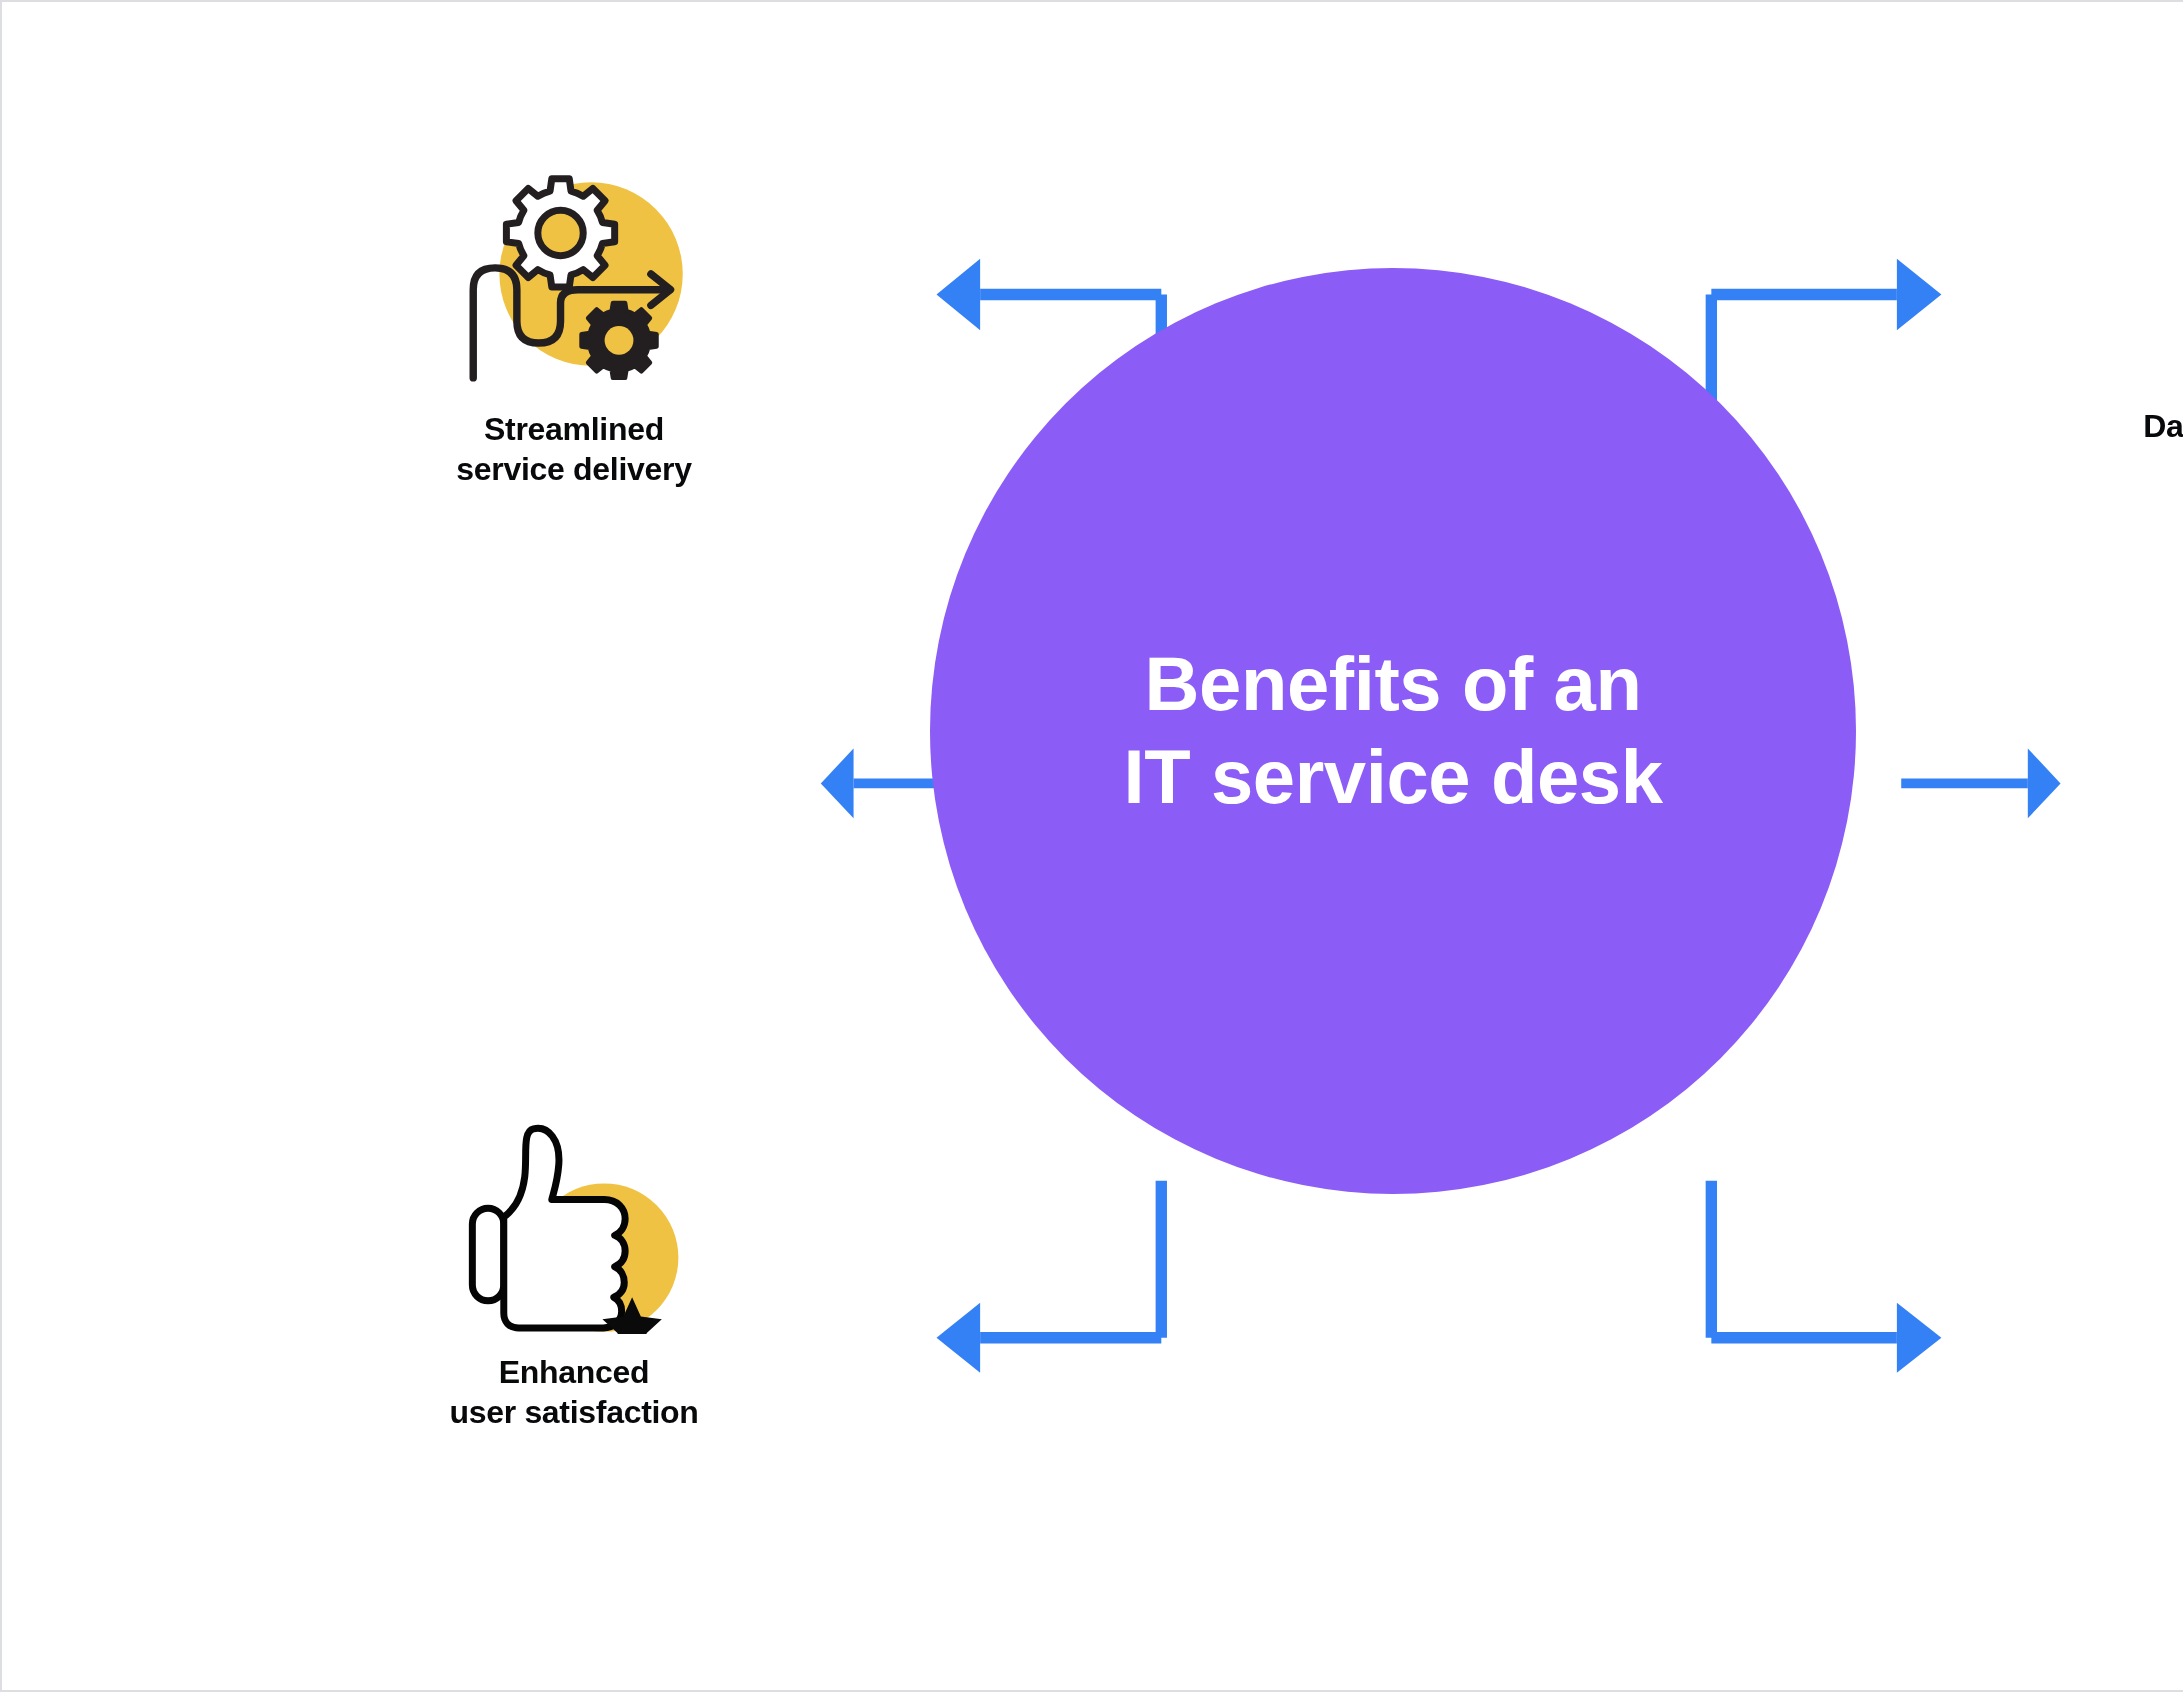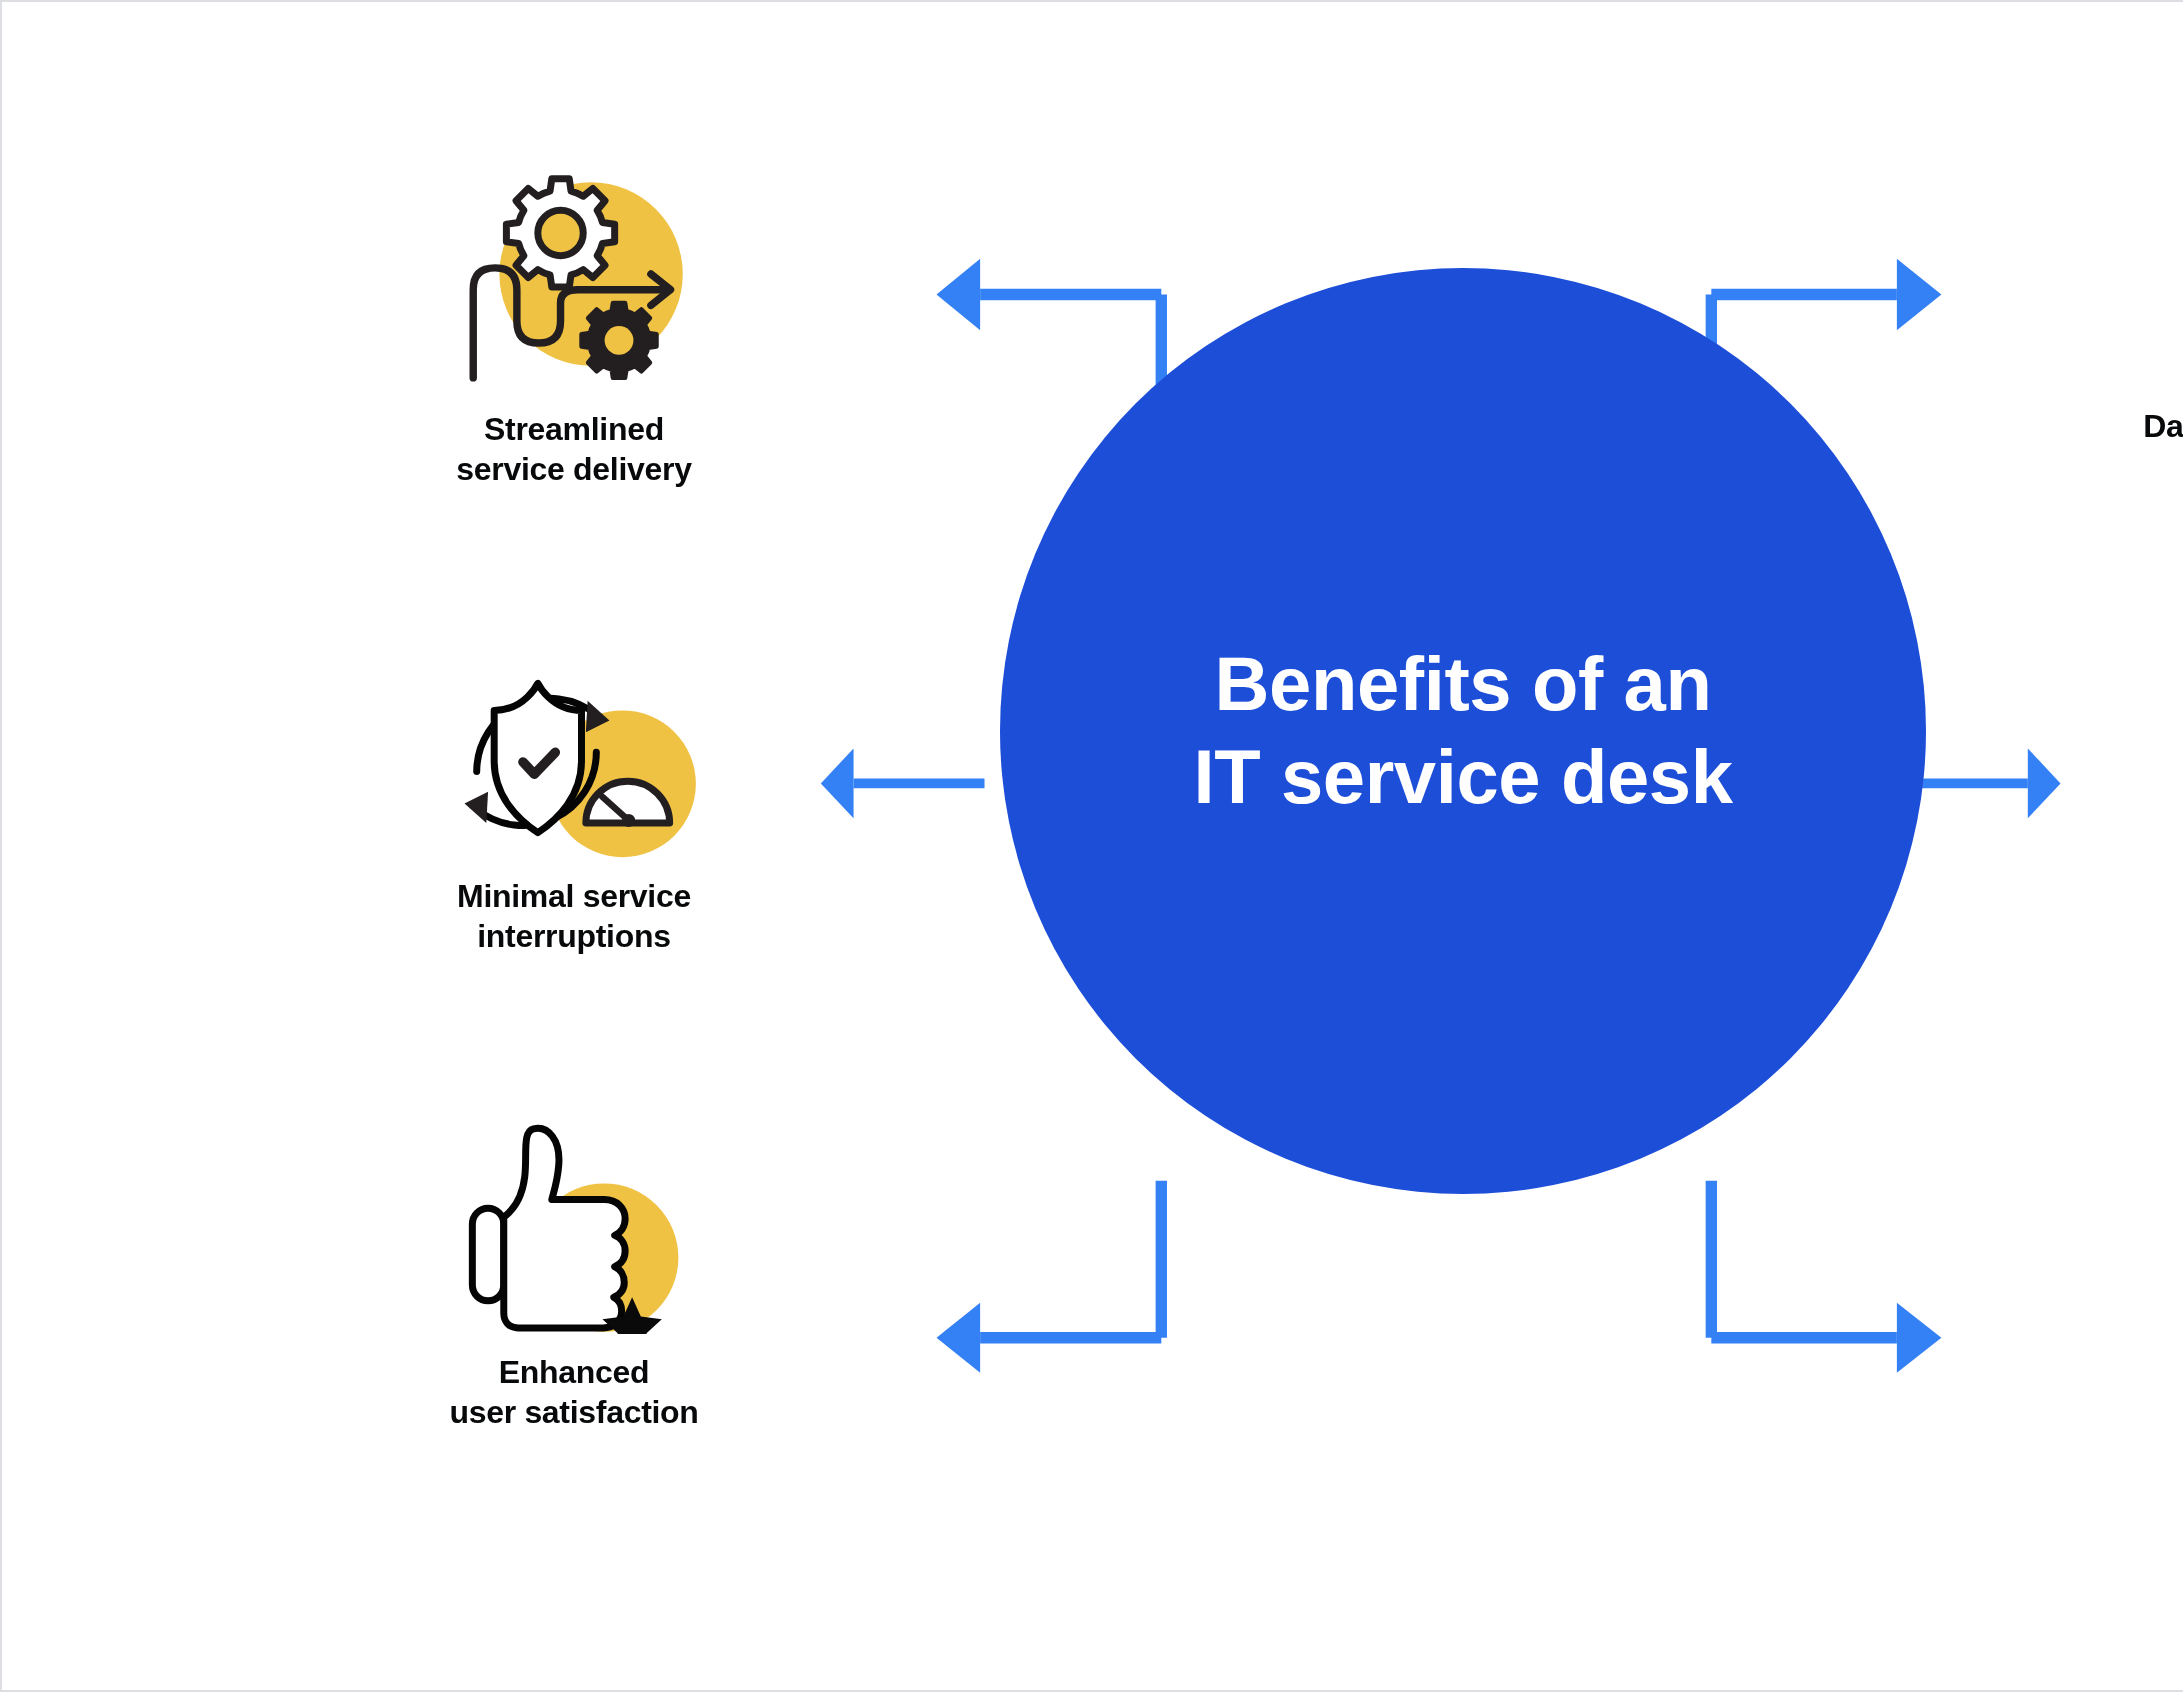--- a/index.html
+++ b/index.html
@@ -30,26 +30,26 @@
     position: absolute;
     left: 0;
     top: 0;
     width: 2873px;
     height: 1692px;
   }
 
   
   .hub {
     position: absolute;
-    left: 998px;
+    left: 928px;
     top: 266px;
     width: 926px;
     height: 926px;
     border-radius: 50%;
-    background: #1d4ed8;
+    background: #8b5cf6;
     display: flex;
     align-items: center;
     justify-content: center;
     flex-direction: column;
   }
   .hub-title {
     color: #ffffff;
     font-size: 76px;
     font-weight: bold;
     line-height: 1.22;
@@ -157,41 +157,20 @@
         <g transform="translate(382,398)">
           <path d="M -14 -80 L 14 -80 L 17 -61 A 64 64 0 0 1 36 -53 L 51 -65 L 71 -45 L 59 -30 A 64 64 0 0 1 67 -11 L 86 -8 L 86 20 L 67 23 A 64 64 0 0 1 59 42 L 71 57 L 51 77 L 36 65 A 64 64 0 0 1 17 73 L 14 92 L -14 92 L -17 73 A 64 64 0 0 1 -36 65 L -51 77 L -71 57 L -59 42 A 64 64 0 0 1 -67 23 L -86 20 L -86 -8 L -67 -11 A 64 64 0 0 1 -59 -30 L -71 -45 L -51 -65 L -36 -53 A 64 64 0 0 1 -17 -61 Z" fill="#231f20" stroke="#231f20" stroke-width="10" stroke-linejoin="round"></path>
           <circle cx="0" cy="6" r="33" fill="#f0c244"></circle>
         </g>
       </svg>
     </div>
     <div class="node-label">Streamlined
 service delivery</div>
   </div>
 
-  <div class="node node-l2">
-    <div class="node-icon">
-      <svg viewBox="0 0 560 520" width="245" height="227">
-        <circle cx="390" cy="350" r="168" fill="#f0c244"></circle>
-
-        <path d="M 56 322 A 168 168 0 0 1 330 192" stroke="#050505" stroke-width="16" fill="none" stroke-linecap="round"></path>
-        <polygon points="310,160 360,205 306,232" fill="#231f20"></polygon>
-        <path d="M 330 278 A 168 168 0 0 1 56 408" stroke="#050505" stroke-width="16" fill="none" stroke-linecap="round"></path>
-        <polygon points="78,440 28,395 82,368" fill="#231f20"></polygon>
-
-        <path d="M 196 120 C 196 120 166 182 96 182 L 96 298 C 96 378 150 432 196 462 C 242 432 296 378 296 298 L 296 182 C 226 182 196 120 196 120 Z" fill="#ffffff" stroke="#050505" stroke-width="16" stroke-linejoin="round"></path>
-        <path d="M 162 300 L 188 328 L 236 278" stroke="#231f20" stroke-width="22" fill="none" stroke-linecap="round" stroke-linejoin="round"></path>
-
-        <path d="M 306 440 A 96 96 0 0 1 498 440 Z" fill="#ffffff" stroke="#231f20" stroke-width="16" stroke-linejoin="round"></path>
-        <line x1="402" y1="432" x2="344" y2="380" stroke="#231f20" stroke-width="15" stroke-linecap="round"></line>
-        <circle cx="404" cy="434" r="15" fill="#231f20"></circle>
-      </svg>
-    </div>
-    <div class="node-label">Minimal service
-interruptions</div>
-  </div>
 
   <div class="node node-l3">
     <div class="node-icon">
       <svg viewBox="0 0 560 520" width="245" height="227">
         <circle cx="348" cy="345" r="170" fill="#f0c244"></circle>
 
         <rect x="46" y="232" width="72" height="212" rx="36" fill="#ffffff" stroke="#050505" stroke-width="16"></rect>
 
         <path d="M 118 252 C 140 236 160 208 166 160 C 172 110 160 56 186 50 C 220 42 248 76 244 132 C 241 172 232 196 228 212 L 348 212 C 378 212 396 232 396 256 C 396 274 386 288 372 294 C 388 300 396 314 396 330 C 396 348 386 360 372 366 C 386 372 394 386 394 402 C 394 418 384 430 370 436 C 382 442 388 454 388 468 C 388 490 370 506 346 506 L 152 506 C 130 506 118 492 118 472 Z" fill="#ffffff" stroke="#050505" stroke-width="16" stroke-linejoin="round"></path>
 

